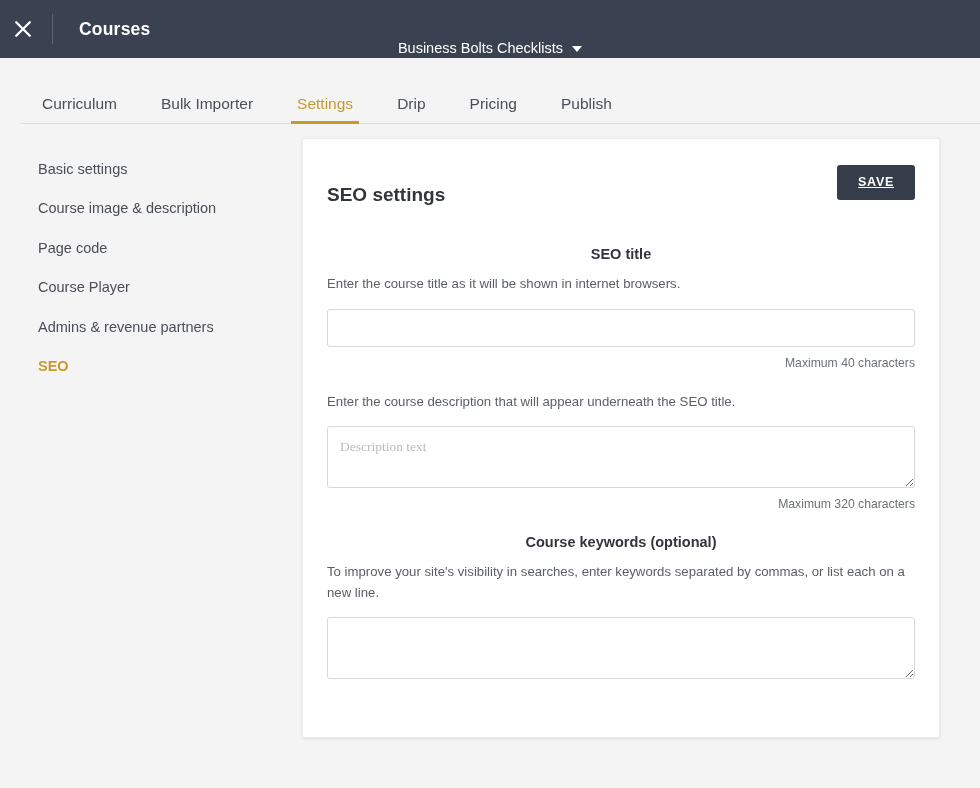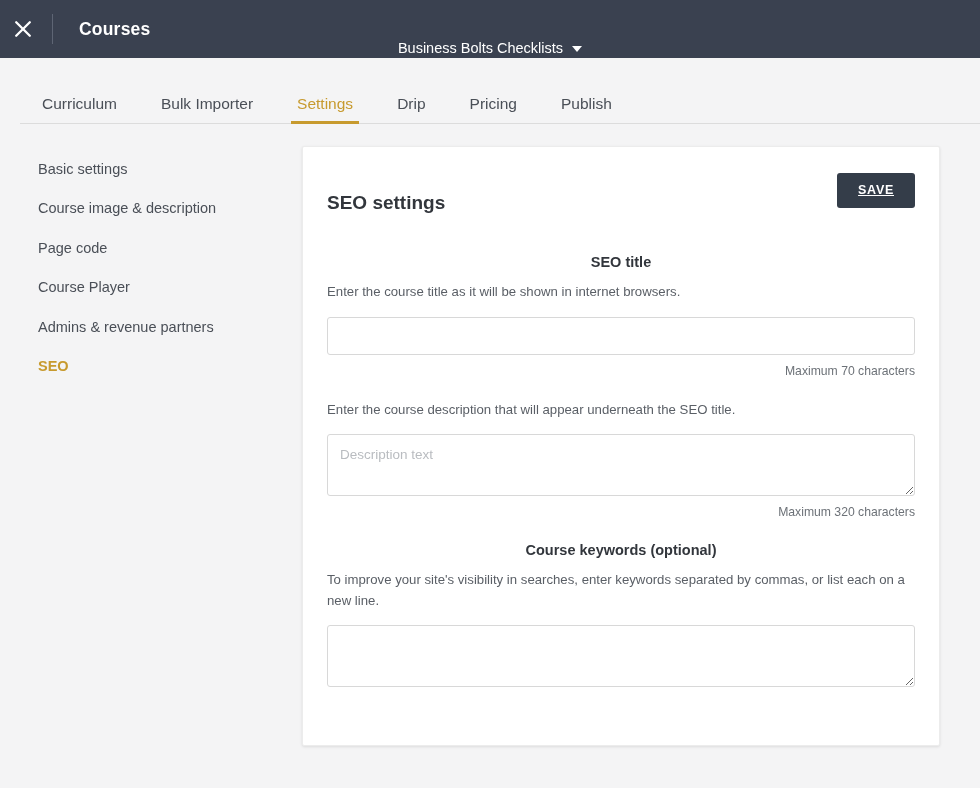--- a/index.html
+++ b/index.html
@@ -160,21 +160,21 @@
   
   .card {
     width: 638px;
     background: #ffffff;
     border: 1px solid #ececec;
     border-radius: 2px;
     box-shadow: 0 1px 3px rgba(0,0,0,.10);
     padding: 26px 24px 34px 24px;
     margin-top: -22px;
     position: relative;
-    top: 22px;
+    top: 14px;
   }
   .card-head {
     display: flex;
     align-items: flex-start;
     justify-content: space-between;
     margin-bottom: 26px;
   }
   .card-title {
     font-size: 19px;
     font-weight: bold;
@@ -213,21 +213,21 @@
     margin-bottom: 14px;
     max-width: 580px;
   }
   .text-input,
   .text-area {
     display: block;
     width: 100%;
     border: 1px solid #d8d8d8;
     border-radius: 3px;
     background: #ffffff;
-    font-family: Liberation Sans, sans-serif;
+    font-family: Liberation Serif, serif;
     font-size: 13.5px;
     color: #b91c1c;
     padding: 10px 12px;
     outline: none;
   }
   .text-input { height: 38px; }
   .text-area {
     height: 62px;
     resize: vertical;
     line-height: 1.5;
@@ -294,21 +294,21 @@
     <div class="card-head">
       <h1 class="card-title">SEO settings</h1>
       <button class="save-btn">SAVE</button>
     </div>
 
     <div class="field">
       <div class="field-label">SEO title</div>
       <div class="field-help">Enter the course title as it will be shown in internet browsers.</div>
       <input class="text-input" type="text" placeholder="" style="">
     </div>
-    <div class="counter">Maximum 70 characters</div>
+    <div class="counter">Maximum 40 characters</div>
 
     <div class="field">
       <div class="field-help">Enter the course description that will appear underneath the SEO title.</div>
       <textarea class="text-area" placeholder="Description text" style=""></textarea>
     </div>
     <div class="counter">Maximum 320 characters</div>
 
     <div class="field gap-after">
       <div class="field-label">Course keywords (optional)</div>
       <div class="field-help">To improve your site's visibility in searches, enter keywords separated by commas, or list each on a new line.</div>

